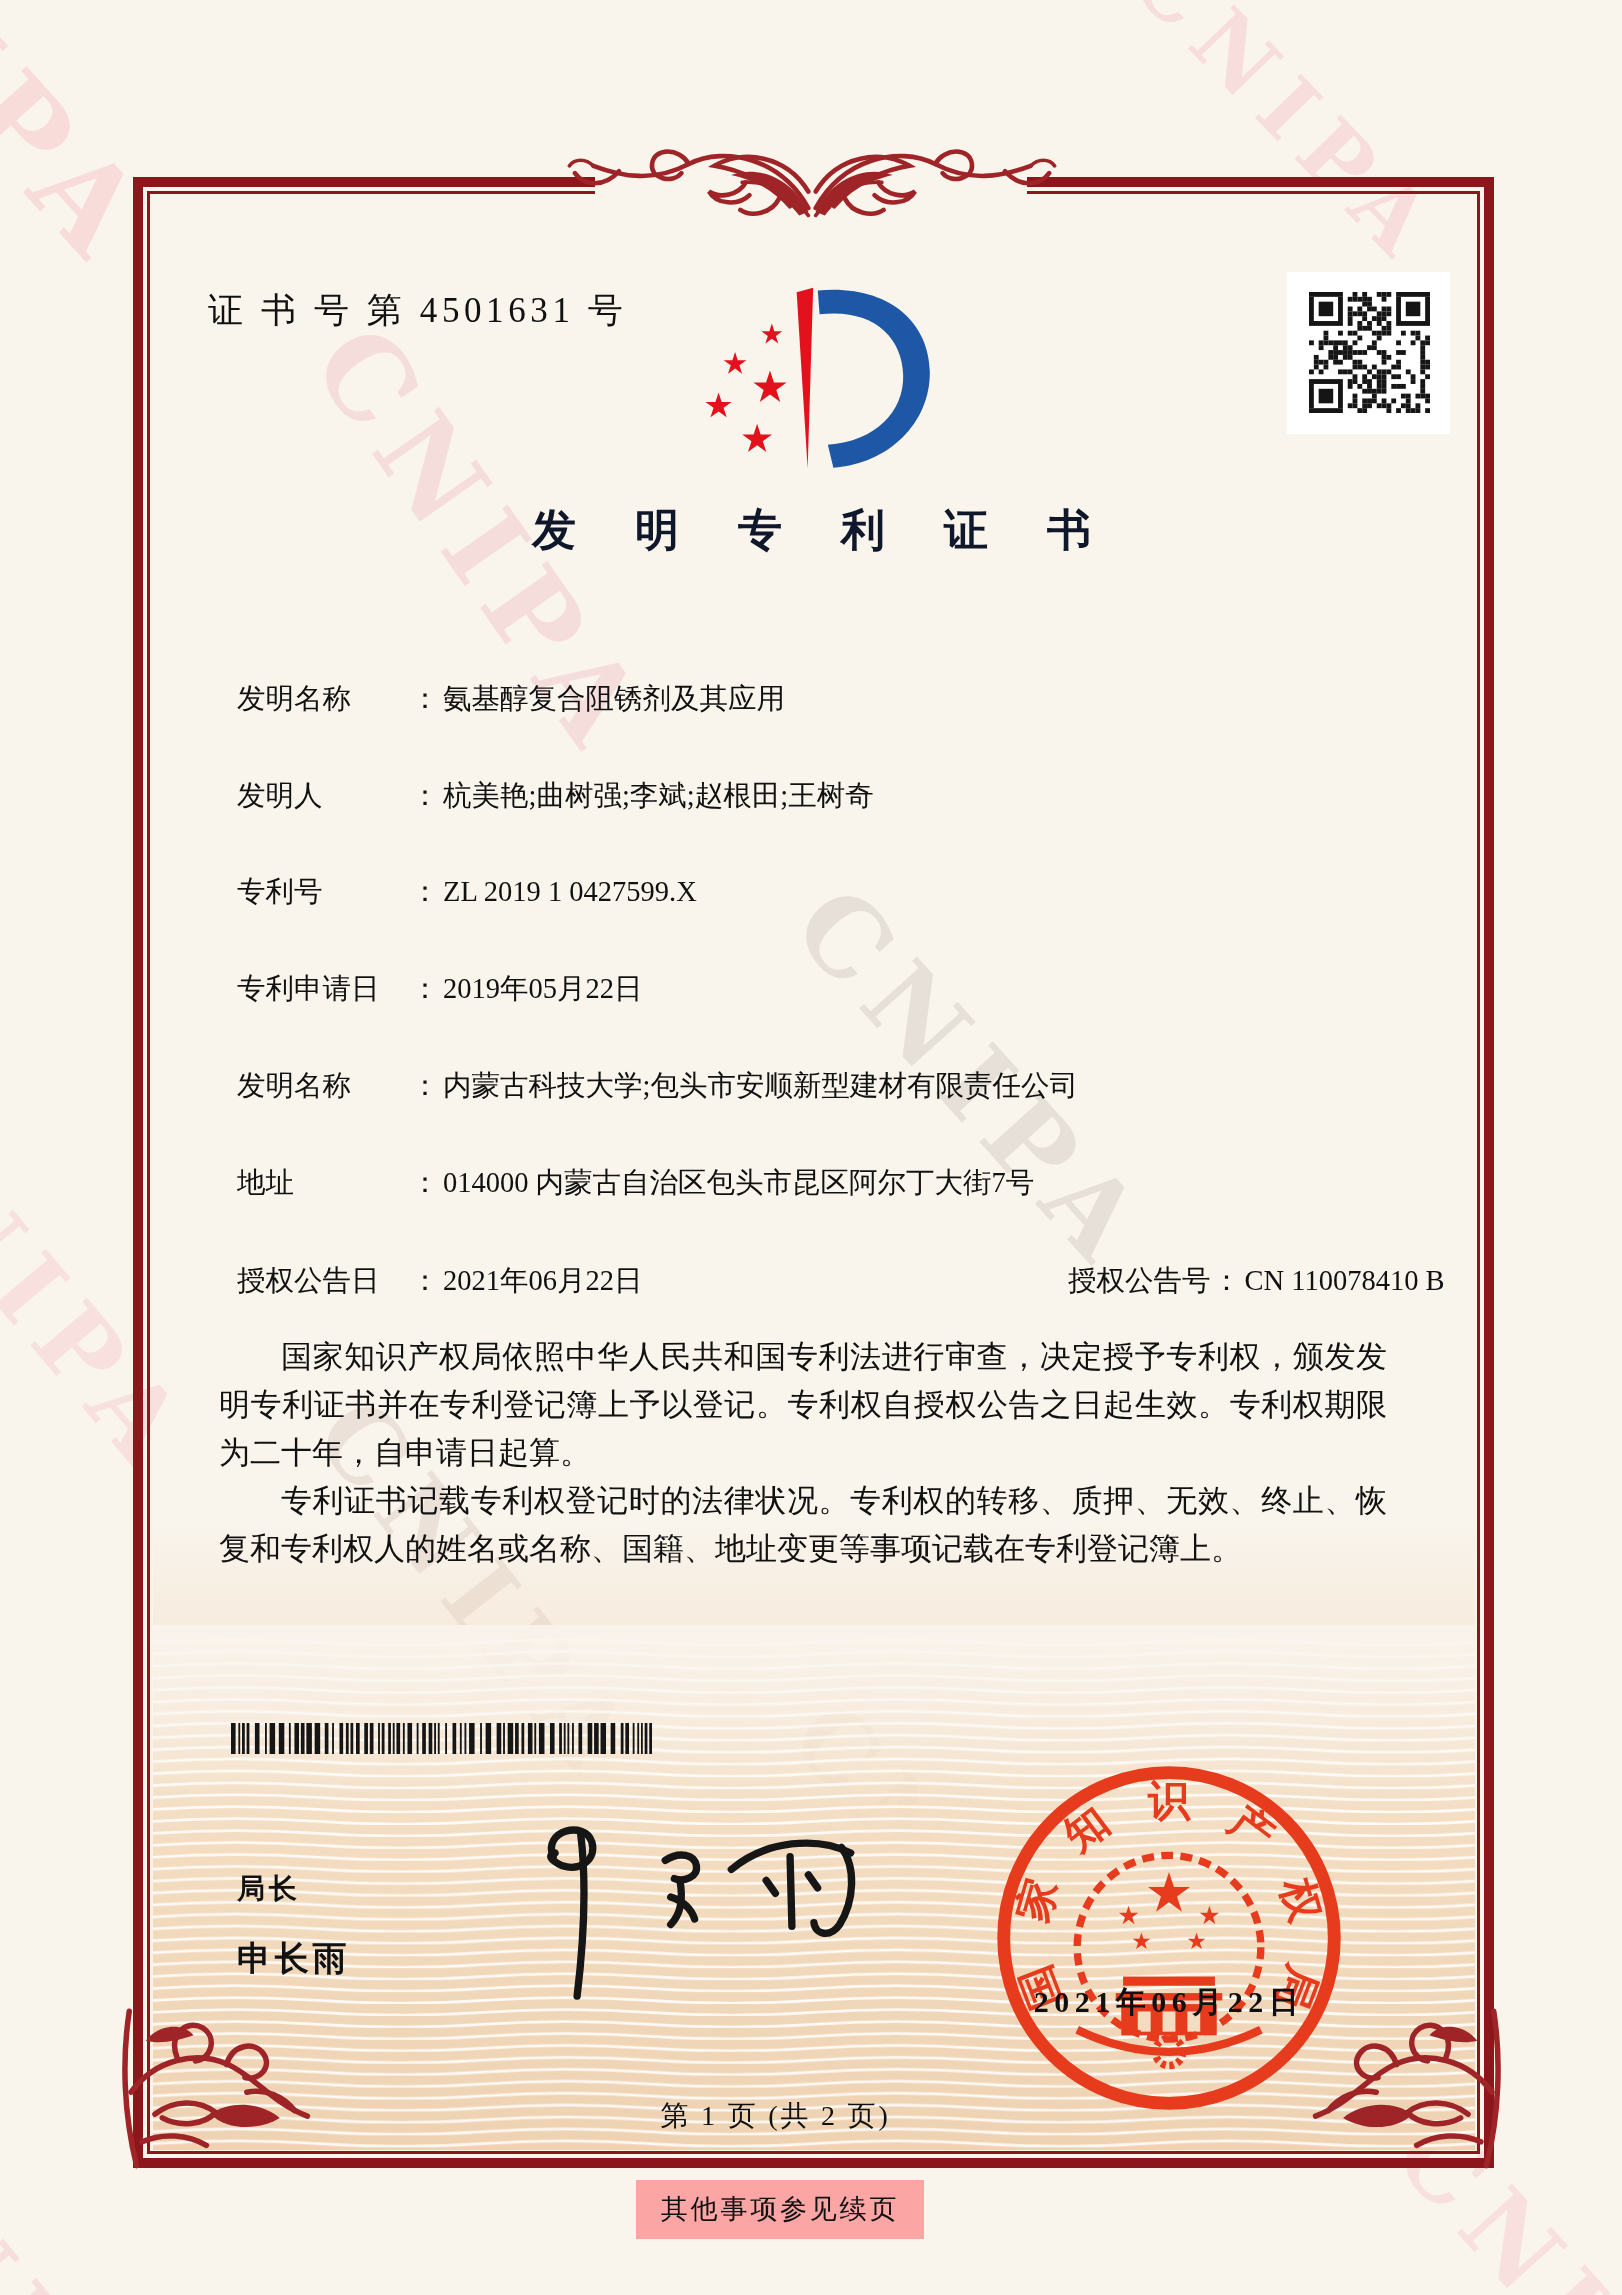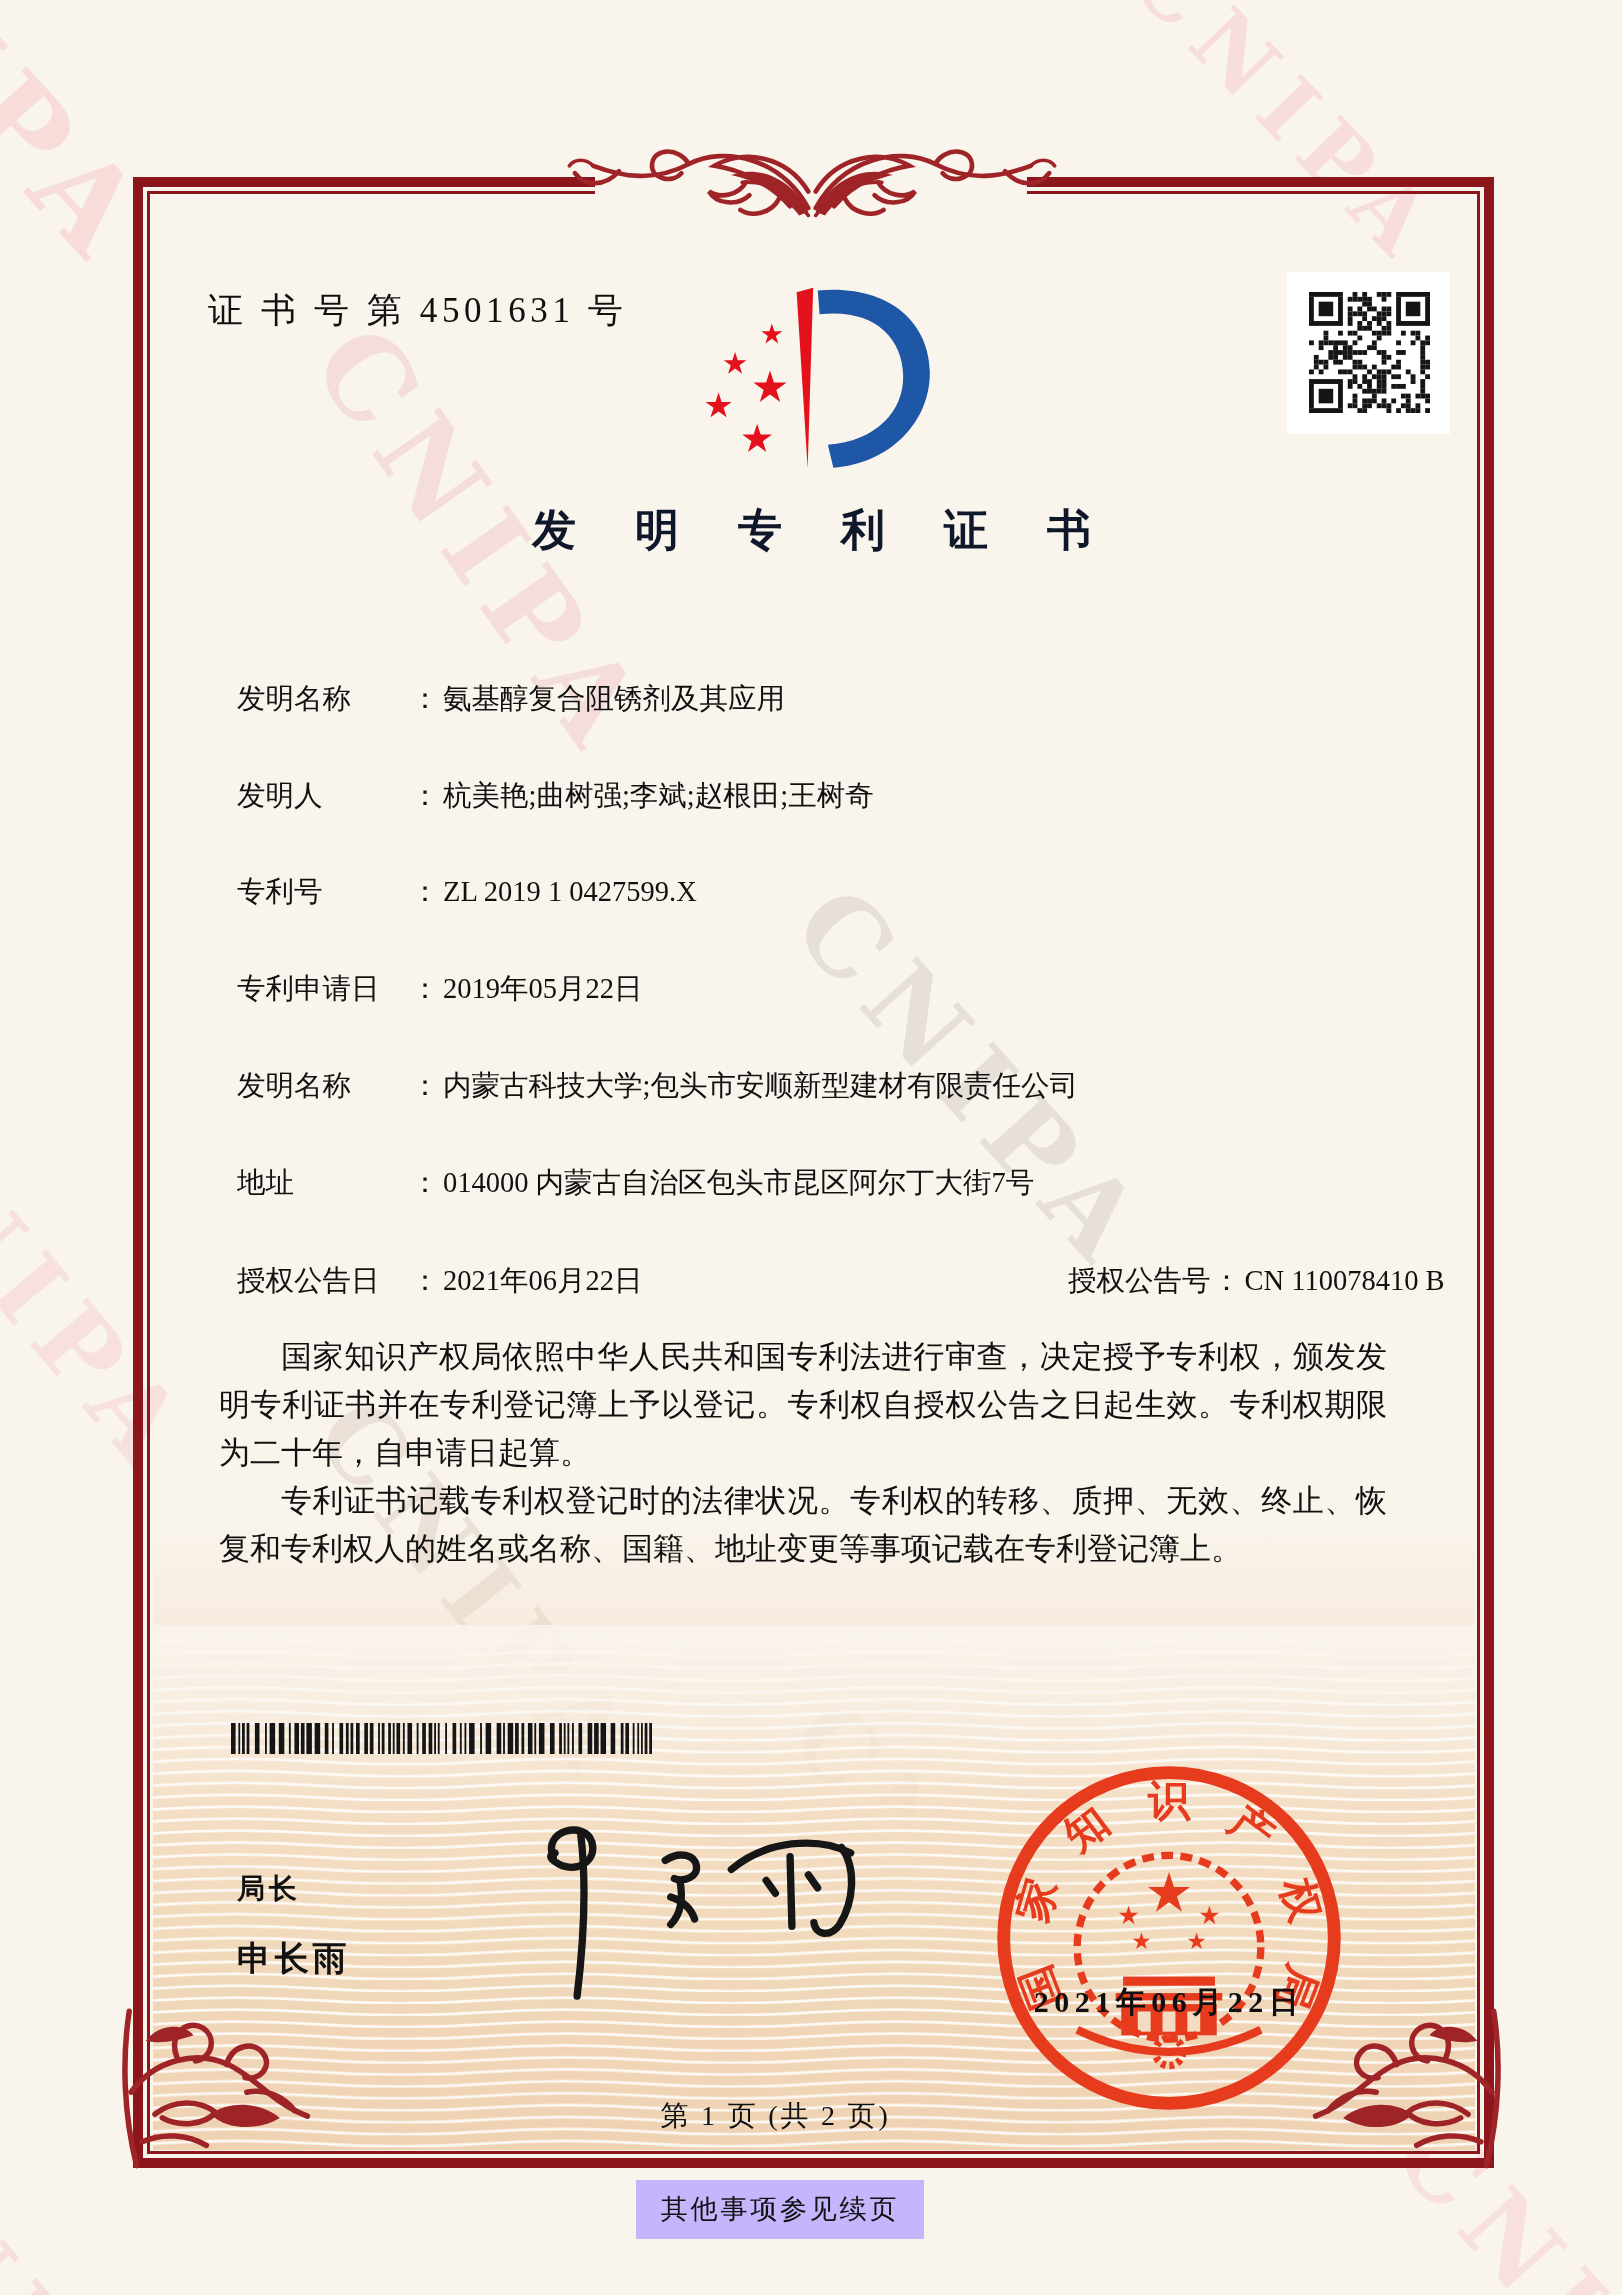--- a/index.html
+++ b/index.html
@@ -72,21 +72,21 @@
     font-family:"Liberation Sans","DejaVu Sans",sans-serif;letter-spacing:3.7px;}
   .signature{position:absolute;left:500px;top:1816px;width:358px;height:184px;}
   .seal{position:absolute;left:989px;top:1758px;width:360px;height:360px;}
   .seal-date{
     position:absolute;left:1010px;top:1982px;width:318px;text-align:center;
     font-size:30px;letter-spacing:5.5px;color:#101010;font-weight:bold;
   }
   .pagenum{position:absolute;left:546px;top:2097px;width:459px;text-align:center;
     font-size:28px;letter-spacing:2.8px;}
   .footnote{
-    position:absolute;left:636px;top:2180px;width:288px;height:59px;background:#c4b5fd;
+    position:absolute;left:636px;top:2180px;width:288px;height:59px;background:#fca5a5;
     text-align:center;line-height:59px;font-size:27px;letter-spacing:2.8px;
   }
 </style>
 </head>
 <body>
 
 <div class="page">
 
   <div class="wm wm1">CNIPA</div>
   <div class="wm wm2">CNIPA</div>

